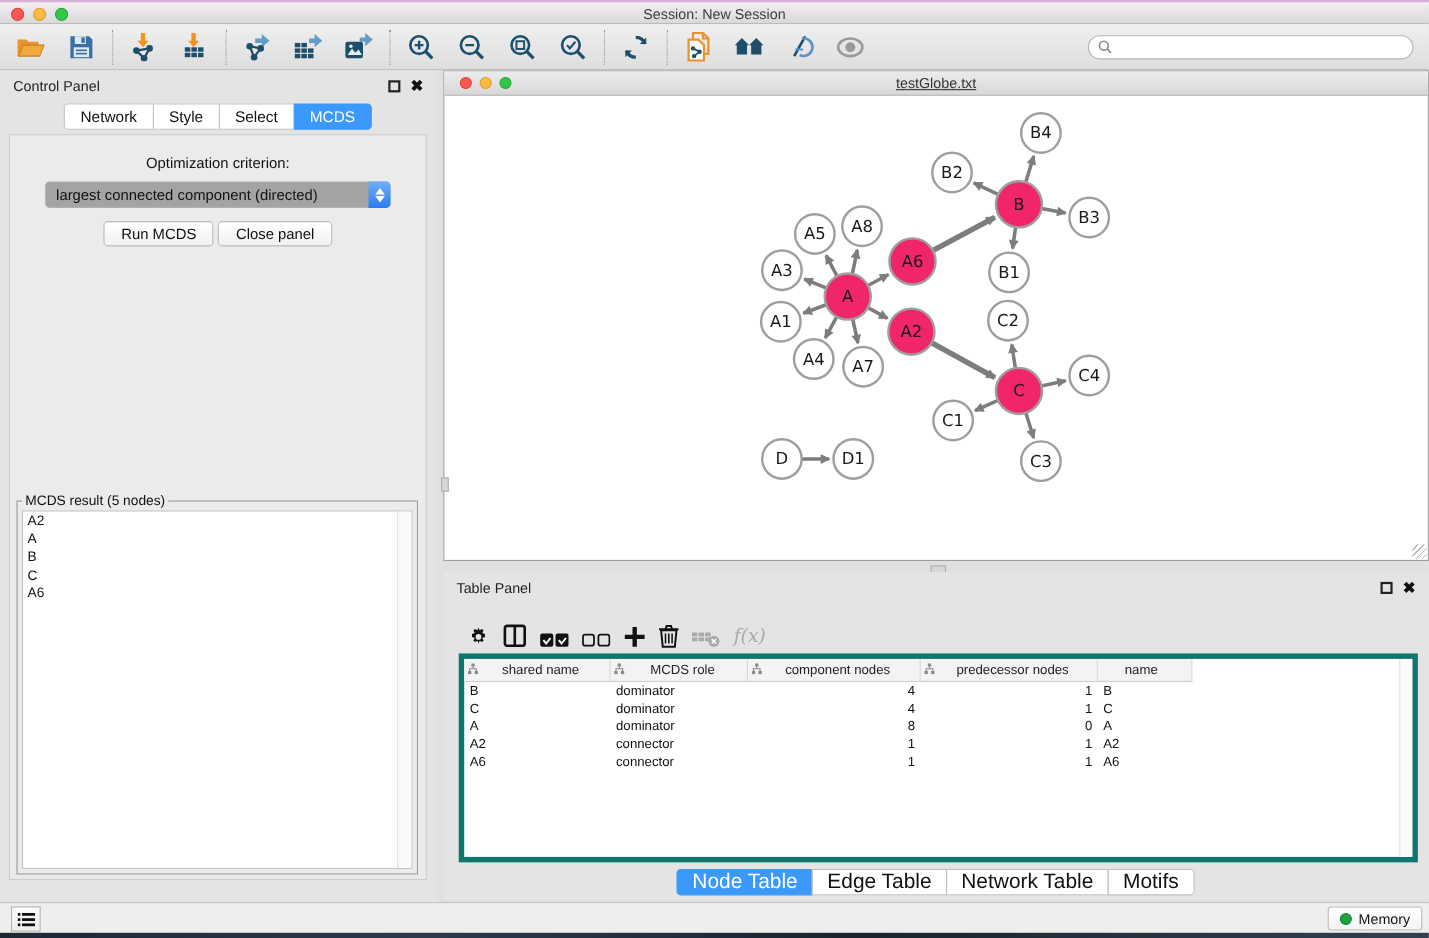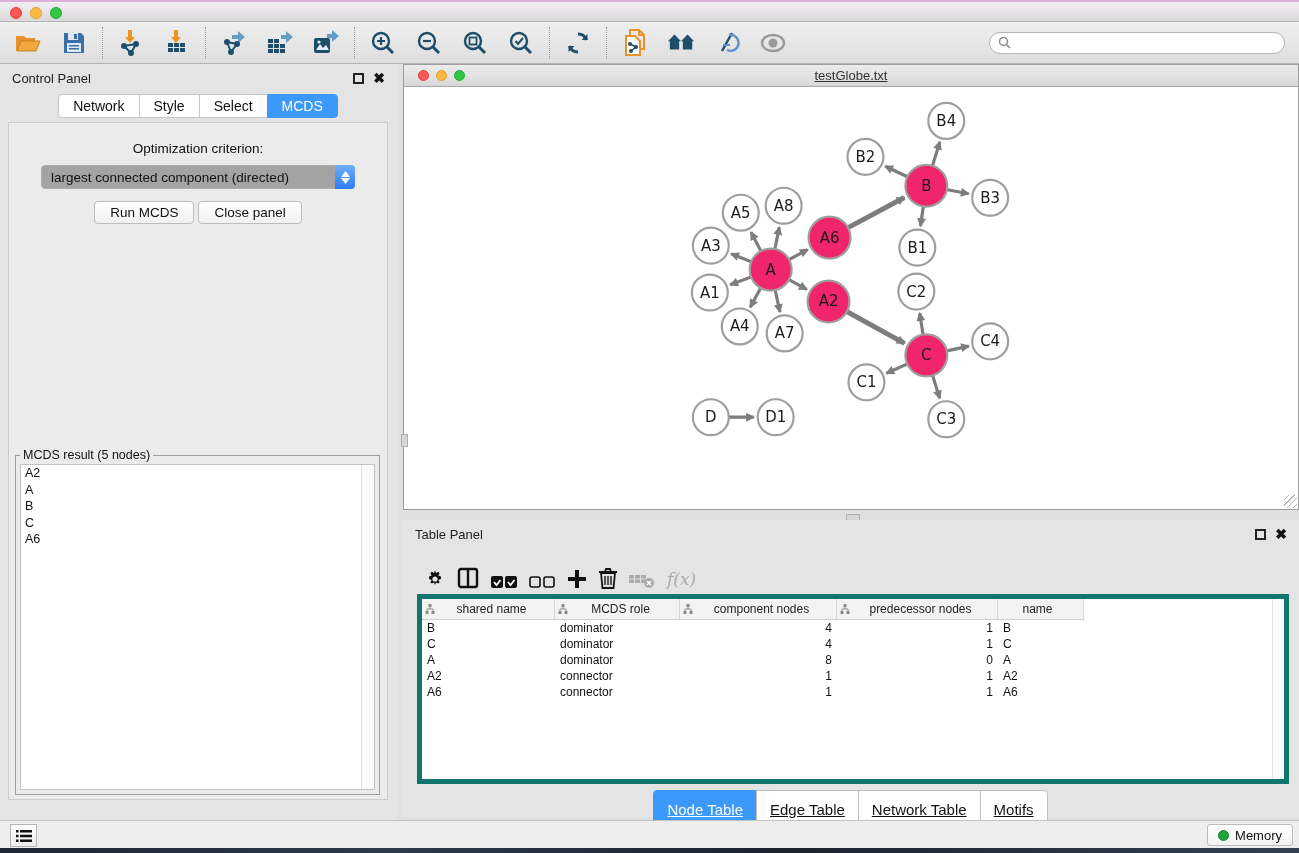--- a/index.html
+++ b/index.html
@@ -97,22 +97,22 @@
     border:5px solid #0f766e; overflow:hidden; }
   .thead { display:flex; height:21px; background:#f3f3f3; border-bottom:1px solid #cfcfcf; width:662px; }
   .th { display:flex; align-items:center; border-right:1px solid #d8d8d8; position:relative; }
   .th .hicon { margin-left:3px; }
   .th .hlabel { flex:1; text-align:center; font-size:12px; color:#222; padding-right:6px; }
   .trow { display:flex; height:16px; }
   .td { font-size:12px; color:#111; line-height:16px; padding:0 5px; overflow:hidden; white-space:nowrap; }
   .tp-scroll { position:absolute; right:0; top:0; bottom:0; width:12px; background:#fbfbfb;
     border-left:1px solid #e4e4e4; }
   .tp-tabs { position:absolute; left:0; right:0; top:270px; display:flex; justify-content:center; }
-  .tp-tab { font-size:15px; color:#111; background:#fff; border:1px solid #bfbfbf;
-    padding:10px 13px; margin-left:-1px;text-decoration:underline; }
+  .tp-tab { font-size:19px; color:#111; background:#fff; border:1px solid #bfbfbf;
+    padding:0 13px; margin-left:-1px; }
   .tp-tab:first-child { border-radius:4px 0 0 4px; }
   .tp-tab:last-child { border-radius:0 4px 4px 0; }
   .tp-tab.active { background:#3b99fc; color:#fff; border-color:#3b99fc; }
 
   
   .statusbar { position:absolute; left:0; top:820px; width:1299px; height:28px;
     background:#eeeeee; border-top:1px solid #c2c2c2; }
   .status-left-btn { position:absolute; left:10px; top:3px; width:27px; height:23px;
     background:linear-gradient(#fdfdfd,#ededed); border:1px solid #b5b5b5;
     display:flex; align-items:center; justify-content:center; }
@@ -129,20 +129,21 @@
 <body>
 
 <div class="app">
 
   <div class="titlebar">
     <div class="tl-group">
       <div class="light red"></div>
       <div class="light yellow"></div>
       <div class="light green"></div>
     </div>
+    <div class="title">Session: New Session</div>
   </div>
 
   <div class="toolbar">
     <div class="tgroup" style="padding-left:4px;">
       <span class="ticon">
         <svg width="26" height="22" viewBox="0 0 26 22">
             <path d="M1 4h8l2 2h9v3H6L2 19H1z" fill="#e8922d"></path>
             <path d="M6 9h19l-4 10H2z" fill="#f2a93b" stroke="#c97f1e"></path>
           </svg>
       </span>

